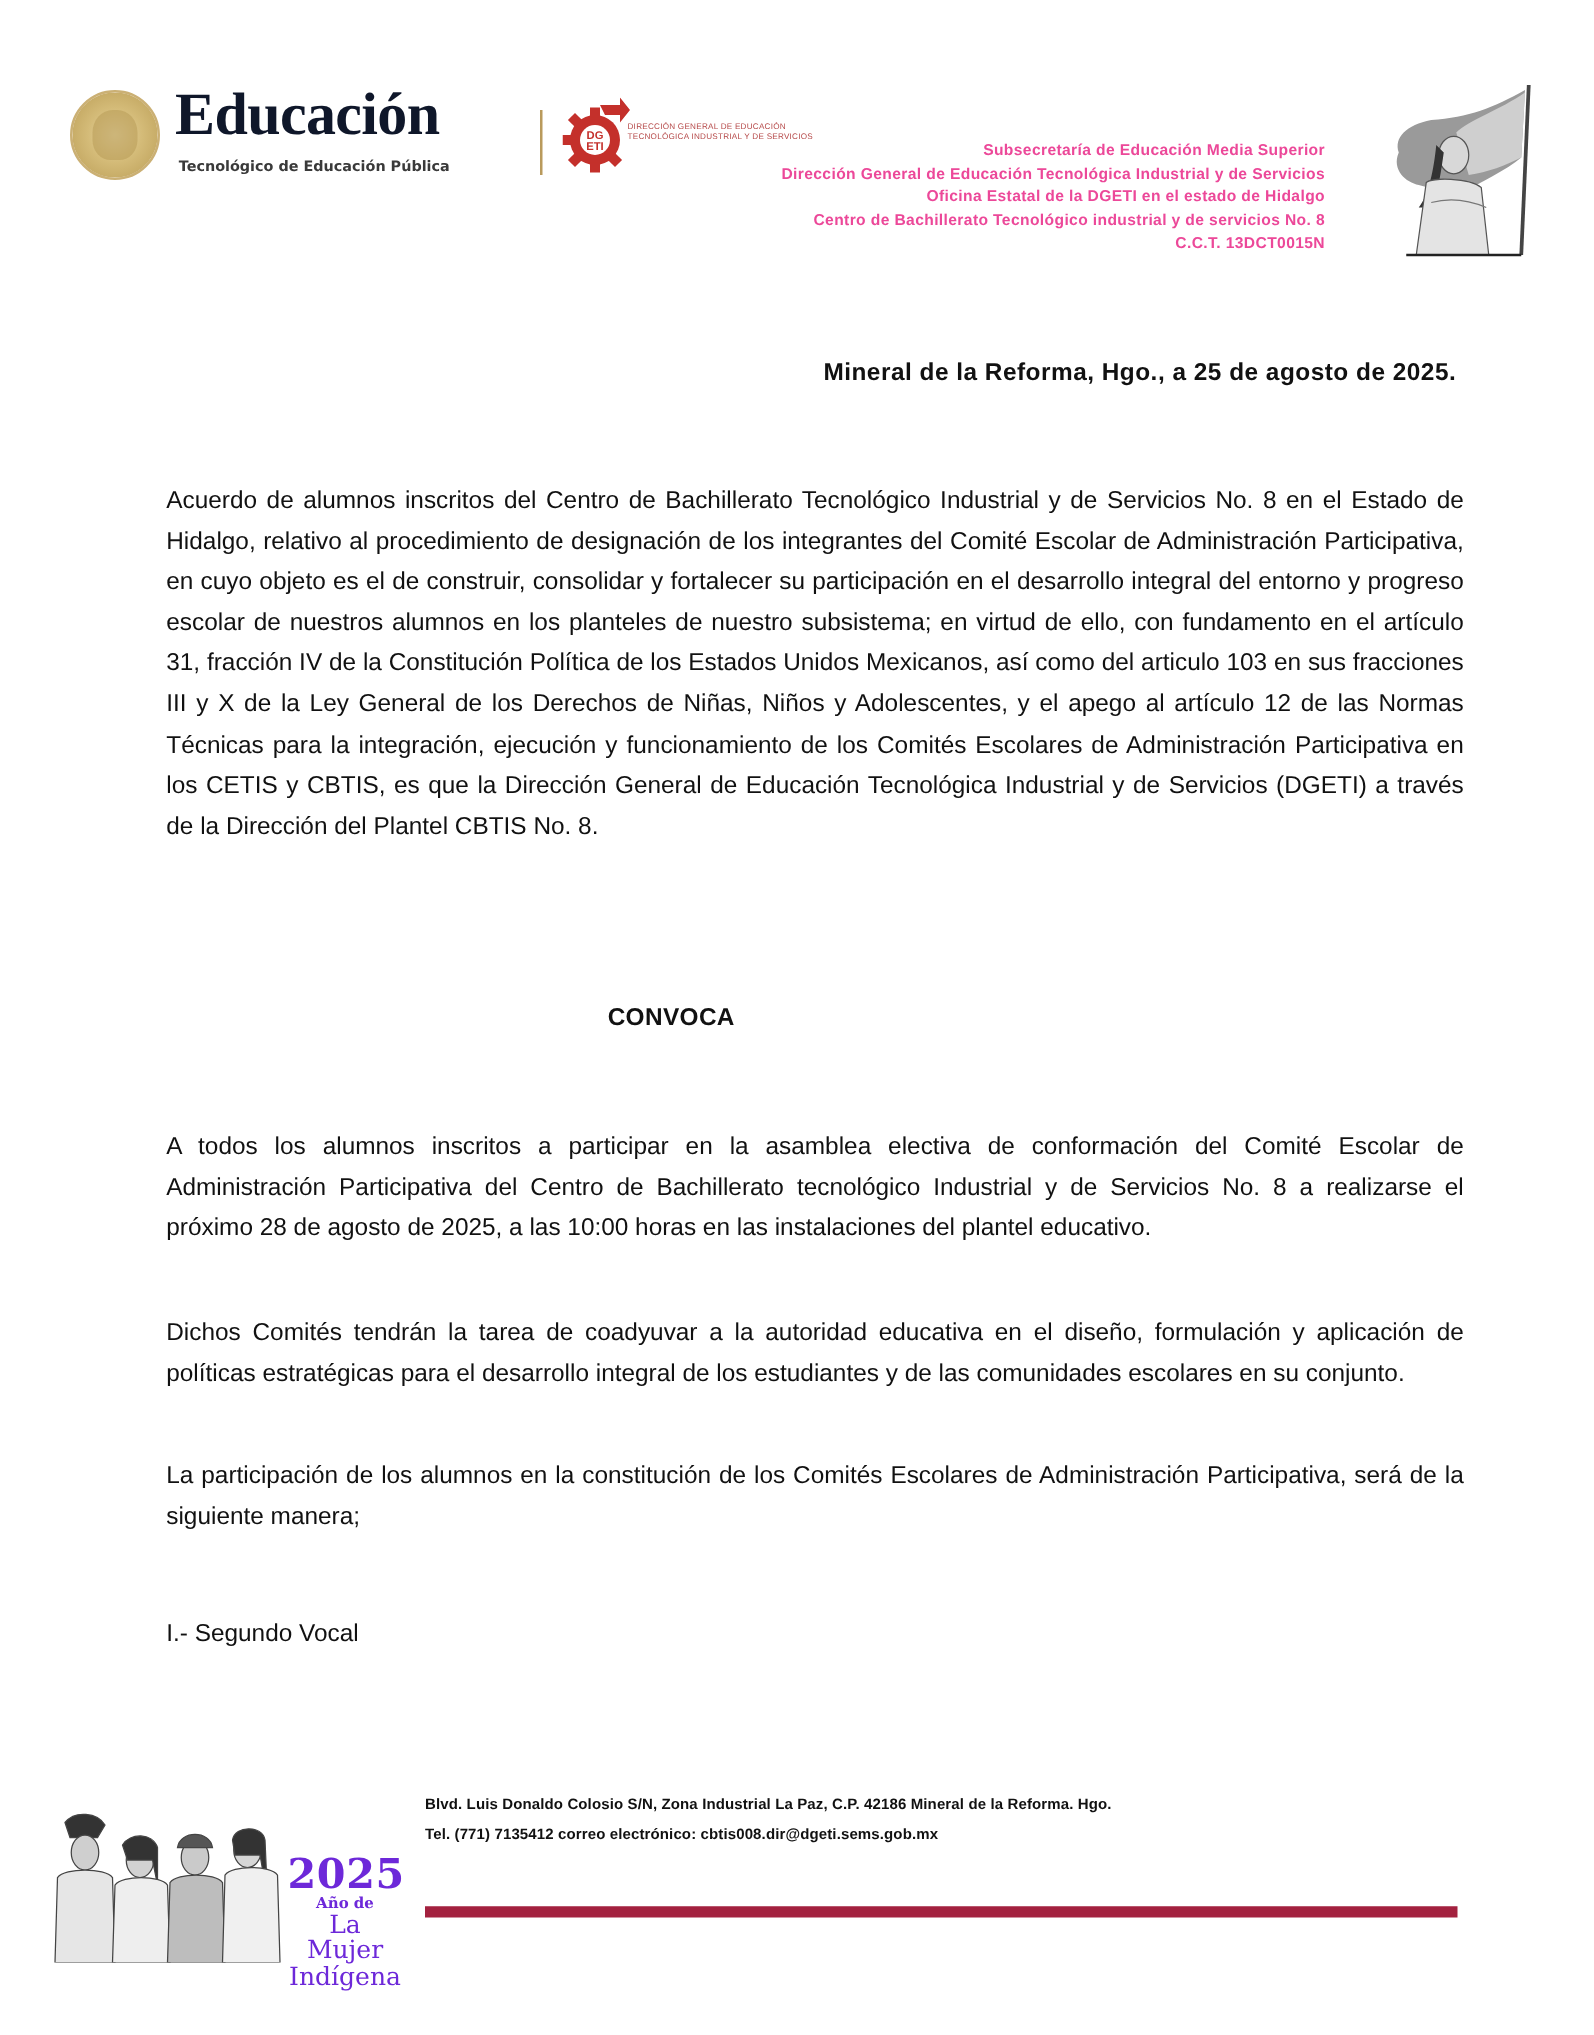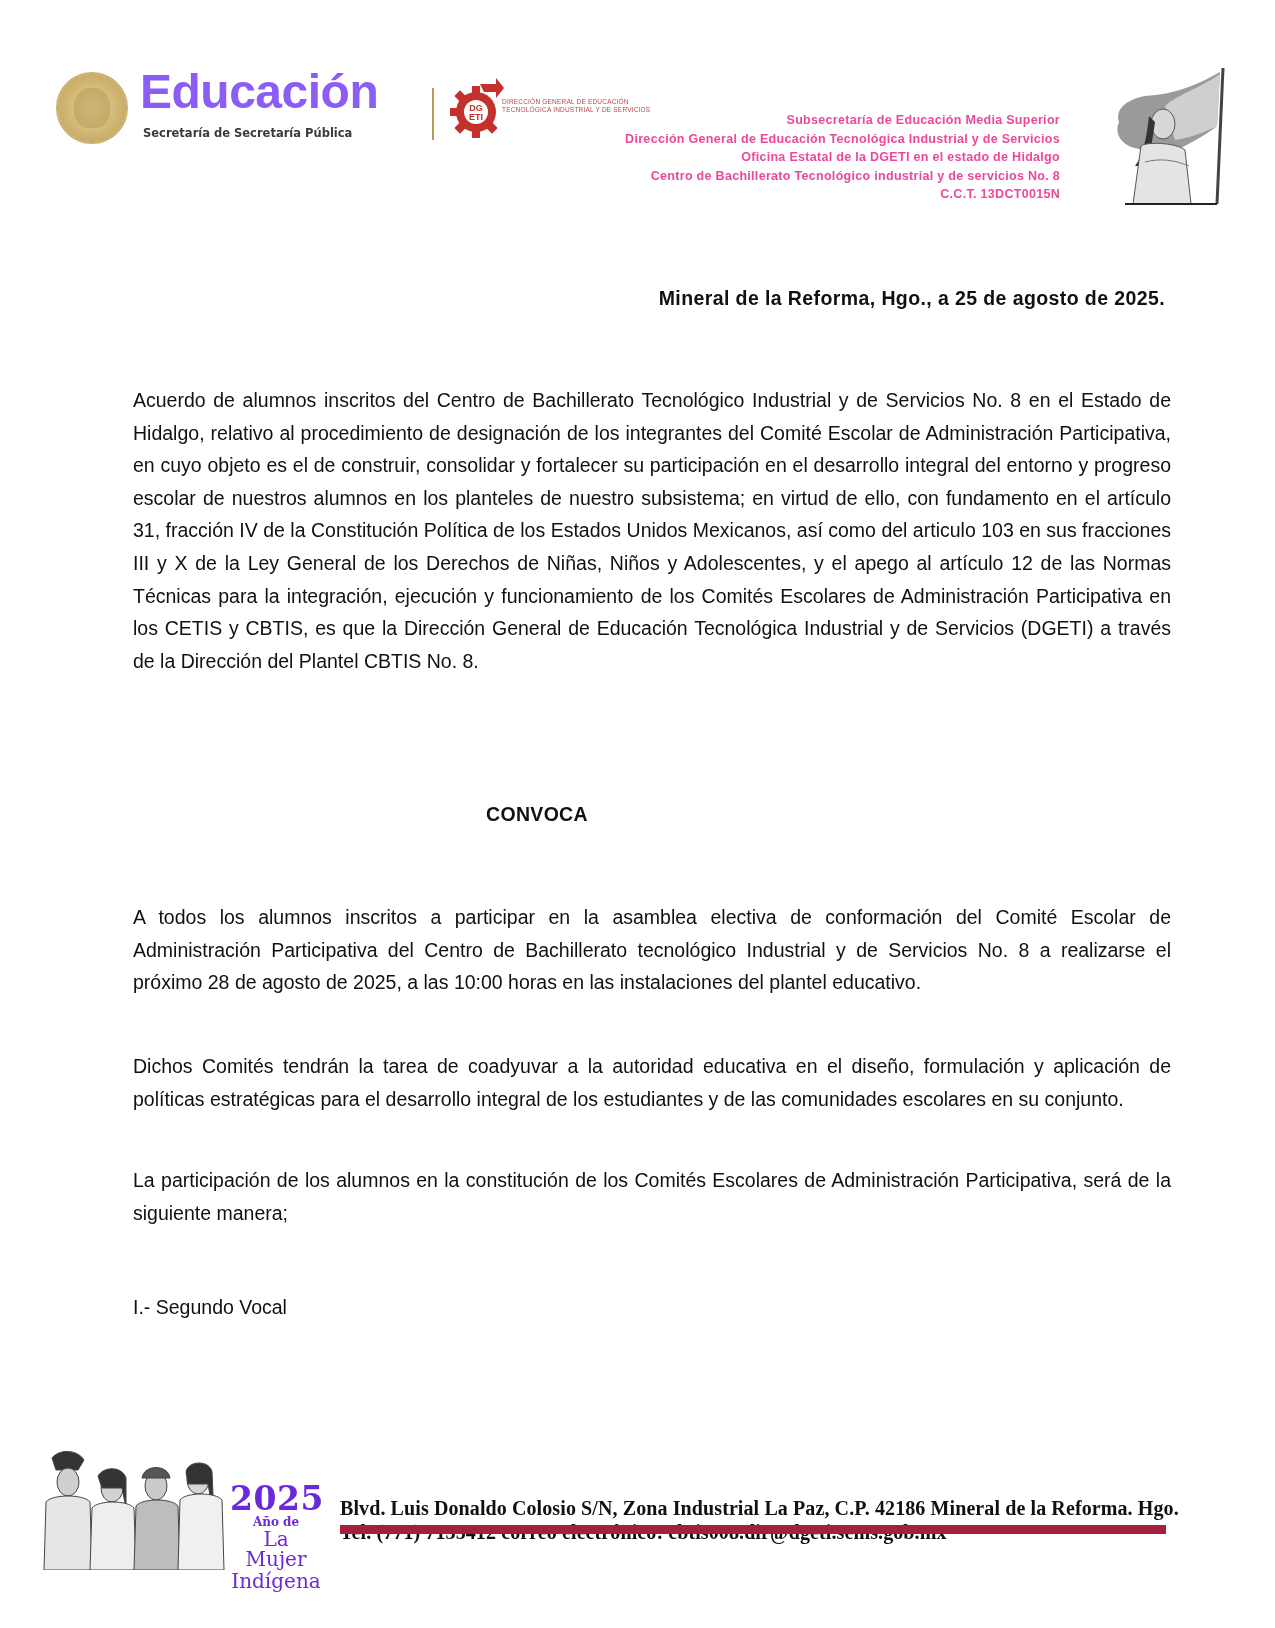--- a/index.html
+++ b/index.html
@@ -5,22 +5,22 @@
   html, body { margin: 0; padding: 0; background: #ffffff; }
   body { width: 1275px; height: 1628px; position: relative; overflow: hidden;
          font-family: "Liberation Sans", "DejaVu Sans", sans-serif; color: #111; }
 
   
   .seal { position: absolute; left: 56px; top: 72px; width: 72px; height: 72px; border-radius: 50%;
           background: radial-gradient(circle at 50% 50%, #e6d6a6 0%, #d4bb78 45%, #c8ad68 70%, #ffffff 72%);
           border: 2px solid #cbb074; box-sizing: border-box; }
   .seal::after { content: ""; position: absolute; left: 16px; top: 14px; width: 36px; height: 40px;
           border-radius: 45% 45% 40% 40%; background: #b89a55; opacity: .55; }
-  .edu-word { position: absolute; left: 140px; top: 68px; font-family: Liberation Sans, sans-serif;
-          font-weight: bold; font-size: 48px; color: #8b5cf6; letter-spacing: -0.5px; line-height: 1; }
+  .edu-word { position: absolute; left: 140px; top: 68px; font-family: Liberation Serif, serif;
+          font-weight: bold; font-size: 48px; color: #0f172a; letter-spacing: -0.5px; line-height: 1; }
   .sep-name { position: absolute; left: 143px; top: 126px; font-family: "DejaVu Sans", sans-serif;
           font-weight: bold; font-size: 11.5px; color: #3a3a3a; }
   .vbar { position: absolute; left: 432px; top: 88px; width: 2px; height: 52px; background: #b99a5c; }
   .dgeti-gear { position: absolute; left: 450px; top: 78px; width: 54px; height: 62px; }
   .dgeti-txt { position: absolute; left: 502px; top: 98px; font-size: 6.5px; line-height: 8px; color: #b64a4a; letter-spacing: .2px; }
 
   .inst-lines { position: absolute; right: 215px; top: 111px; text-align: right; font-weight: bold;
           font-size: 12.5px; line-height: 18.5px; letter-spacing: .3px; color: #ec4899; }
   .flag-woman { position: absolute; left: 1105px; top: 66px; width: 130px; height: 140px; }
 
@@ -38,29 +38,29 @@
   .item { position: absolute; left: 133px; top: 1296px; font-size: 19.5px; }
 
   
   .women { position: absolute; left: 38px; top: 1448px; width: 188px; height: 122px; }
   .year-block { position: absolute; left: 230px; top: 1482px; width: 92px; text-align: center; color: #6d28d9;
           font-family: "DejaVu Serif", "Liberation Serif", serif; line-height: 1; }
   .year-block .yr { font-size: 33px; font-weight: bold; letter-spacing: .5px; display: block; }
   .year-block .l2 { font-size: 12px; display: block; margin-top: 1px; font-weight: bold; }
   .year-block .l3 { font-size: 20px; display: block; margin-top: 1px; }
   .year-block .l4 { font-size: 20px; display: block; margin-top: 2px; }
-  .addr { position: absolute; left: 340px; top: 1496px; font-weight: bold; font-size: 20px; line-height: 24px; letter-spacing: .1px; color: #111; font-family: Liberation Serif, serif; }
+  .addr { position: absolute; left: 340px; top: 1431px; font-weight: bold; font-size: 12px; line-height: 24px; letter-spacing: .1px; color: #111; }
   .footer-bar { position: absolute; left: 340px; top: 1525px; width: 826px; height: 9px; background: #a3213f; }
 </style>
 </head>
 <body>
 
 <div class="seal"></div>
 <div class="edu-word">Educación</div>
-<div class="sep-name">Secretaría de Secretaría Pública</div>
+<div class="sep-name">Tecnológico de Educación Pública</div>
 <div class="vbar"></div>
 
 <svg class="dgeti-gear" viewBox="0 0 54 62">
   <g fill="#c4302b">
     <circle cx="26" cy="34" r="20"></circle>
     <rect x="22" y="8" width="8" height="8"></rect>
     <rect x="22" y="52" width="8" height="8"></rect>
     <rect x="0" y="30" width="8" height="8"></rect>
     <rect x="6" y="14" width="8" height="8" transform="rotate(45 10 18)"></rect>
     <rect x="6" y="46" width="8" height="8" transform="rotate(45 10 50)"></rect>

